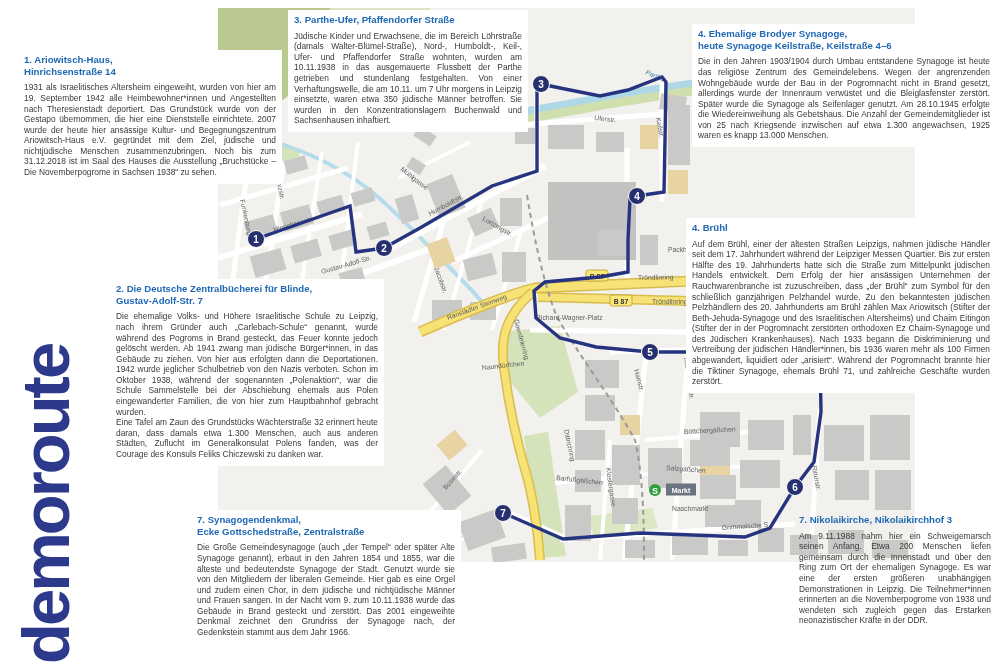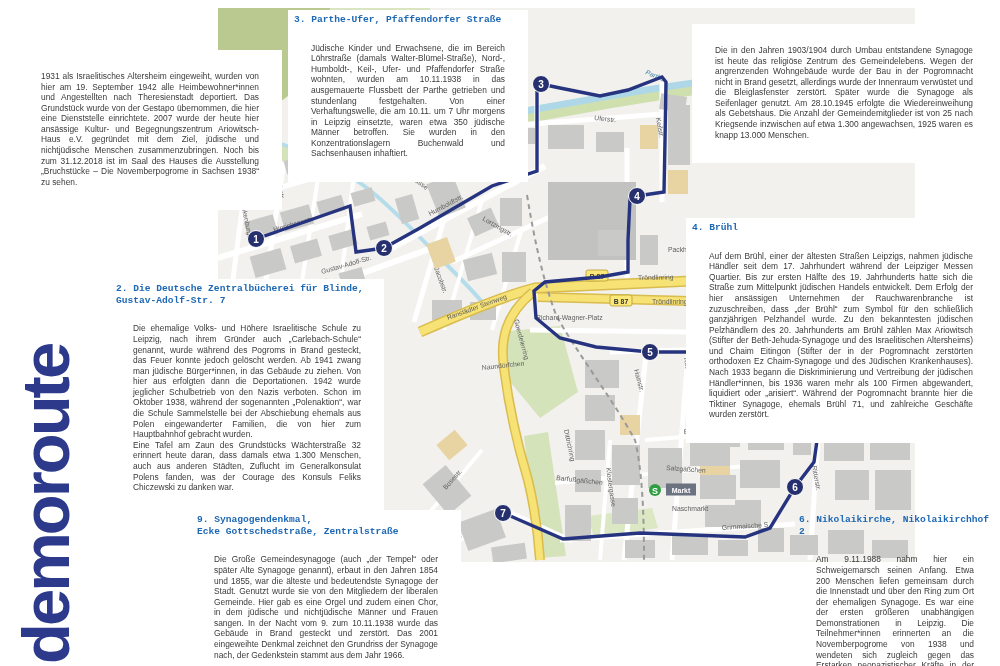--- a/index.html
+++ b/index.html
@@ -6,22 +6,22 @@
   .page{position:relative;width:1000px;height:666px;background:#ffffff;overflow:hidden;
         font-family:"Liberation Sans","DejaVu Sans",sans-serif;}
   
   .vertical-title{position:absolute;left:12px;top:272px;height:392px;
     writing-mode:vertical-rl;transform:rotate(180deg);
     font-size:67px;font-weight:bold;letter-spacing:-3px;line-height:1;
     color:#2d3a8c;user-select:none;}
   
   .card{position:absolute;background:#ffffff;padding:4px 6px 6px 6px;box-sizing:border-box;}
   .card h3{margin:0 0 5px 0;font-size:9.6px;line-height:1.22;color:#1e68b4;
-    white-space:pre-line;font-weight:bold;font-family:Liberation Mono, monospace;}
-  .card p{margin:17px;font-size:8.4px;line-height:1.26;color:#3a3a3a;text-align:justify;
+    white-space:pre-line;font-weight:bold;}
+  .card p{margin:0;font-size:8.4px;line-height:1.26;color:#3a3a3a;text-align:justify;
     white-space:pre-line;}
   #card1{left:18px;top:50px;width:264px;}
   #card2{left:110px;top:279px;width:274px;}
   #card3{left:288px;top:10px;width:240px;}
   #card4{left:692px;top:24px;width:304px;}
   #card5{left:686px;top:218px;width:310px;}
   #card6{left:793px;top:510px;width:204px;background:transparent;}
   #card7{left:191px;top:510px;width:270px;}
   svg{position:absolute;left:218px;top:8px;}
   svg text{font-family:"Liberation Sans","DejaVu Sans",sans-serif;}
@@ -247,50 +247,54 @@
           <text class="marker-num" x="795" y="490.5" text-anchor="middle">6</text>
         </g>
       <g>
           <circle cx="503" cy="513" r="8.5" fill="#26306e" stroke="#ffffff" stroke-width="1"></circle>
           <text class="marker-num" x="503" y="516.5" text-anchor="middle">7</text>
         </g>
     </g>
   </svg>
 
   <div class="card" id="card1">
+    <h3>1. Ariowitsch-Haus,
+Hinrichsenstraße 14</h3>
     <p>1931 als Israelitisches Altersheim eingeweiht, wurden von hier am 19. September 1942 alle Heimbewohner*innen und Angestellten nach Theresienstadt deportiert. Das Grundstück wurde von der Gestapo übernommen, die hier eine Dienststelle einrichtete. 2007 wurde der heute hier ansässige Kultur- und Begegnungszentrum Ariowitsch-Haus e.V. gegründet mit dem Ziel, jüdische und nichtjüdische Menschen zusammenzubringen. Noch bis zum 31.12.2018 ist im Saal des Hauses die Ausstellung „Bruchstücke – Die Novemberpogrome in Sachsen 1938“ zu sehen.</p>
   </div>
 
   <div class="card" id="card2">
     <h3>2. Die Deutsche Zentralbücherei für Blinde,
 Gustav-Adolf-Str. 7</h3>
     <p>Die ehemalige Volks- und Höhere Israelitische Schule zu Leipzig, nach ihrem Gründer auch „Carlebach-Schule“ genannt, wurde während des Pogroms in Brand gesteckt, das Feuer konnte jedoch gelöscht werden. Ab 1941 zwang man jüdische Bürger*innen, in das Gebäude zu ziehen. Von hier aus erfolgten dann die Deportationen. 1942 wurde jeglicher Schulbetrieb von den Nazis verboten. Schon im Oktober 1938, während der sogenannten „Polenaktion“, war die Schule Sammelstelle bei der Abschiebung ehemals aus Polen eingewanderter Familien, die von hier zum Hauptbahnhof gebracht wurden.
 Eine Tafel am Zaun des Grundstücks Wächterstraße 32 erinnert heute daran, dass damals etwa 1.300 Menschen, auch aus anderen Städten, Zuflucht im Generalkonsulat Polens fanden, was der Courage des Konsuls Feliks Chiczewski zu danken war.</p>
   </div>
 
   <div class="card" id="card3">
     <h3>3. Parthe-Ufer, Pfaffendorfer Straße</h3>
     <p>Jüdische Kinder und Erwachsene, die im Bereich Löhrstraße (damals Walter-Blümel-Straße), Nord-, Humboldt-, Keil-, Ufer- und Pfaffendorfer Straße wohnten, wurden am 10.11.1938 in das ausgemauerte Flussbett der Parthe getrieben und stundenlang festgehalten. Von einer Verhaftungswelle, die am 10.11. um 7 Uhr morgens in Leipzig einsetzte, waren etwa 350 jüdische Männer betroffen. Sie wurden in den Konzentrationslagern Buchenwald und Sachsenhausen inhaftiert.</p>
   </div>
 
   <div class="card" id="card4">
+    <h3>4. Ehemalige Brodyer Synagoge,
+heute Synagoge Keilstraße, Keilstraße 4–6</h3>
     <p>Die in den Jahren 1903/1904 durch Umbau entstandene Synagoge ist heute das religiöse Zentrum des Gemeindelebens. Wegen der angrenzenden Wohngebäude wurde der Bau in der Pogromnacht nicht in Brand gesetzt, allerdings wurde der Innenraum verwüstet und die Bleiglasfenster zerstört. Später wurde die Synagoge als Seifenlager genutzt. Am 28.10.1945 erfolgte die Wiedereinweihung als Gebetshaus. Die Anzahl der Gemeindemitglieder ist von 25 nach Kriegsende inzwischen auf etwa 1.300 angewachsen, 1925 waren es knapp 13.000 Menschen.</p>
   </div>
 
   <div class="card" id="card5">
     <h3>4. Brühl</h3>
     <p>Auf dem Brühl, einer der ältesten Straßen Leipzigs, nahmen jüdische Händler seit dem 17. Jahrhundert während der Leipziger Messen Quartier. Bis zur ersten Hälfte des 19. Jahrhunderts hatte sich die Straße zum Mittelpunkt jüdischen Handels entwickelt. Dem Erfolg der hier ansässigen Unternehmen der Rauchwarenbranche ist zuzuschreiben, dass „der Brühl“ zum Symbol für den schließlich ganzjährigen Pelzhandel wurde. Zu den bekanntesten jüdischen Pelzhändlern des 20. Jahrhunderts am Brühl zählen Max Ariowitsch (Stifter der Beth-Jehuda-Synagoge und des Israelitischen Altersheims) und Chaim Eitingon (Stifter der in der Pogromnacht zerstörten orthodoxen Ez Chaim-Synagoge und des Jüdischen Krankenhauses). Nach 1933 begann die Diskriminierung und Vertreibung der jüdischen Händler*innen, bis 1936 waren mehr als 100 Firmen abgewandert, liquidiert oder „arisiert“. Während der Pogromnacht brannte hier die Tiktiner Synagoge, ehemals Brühl 71, und zahlreiche Geschäfte wurden zerstört.</p>
   </div>
 
   <div class="card" id="card6">
-    <h3>6. Nikolaikirche, Nikolaikirchhof 2</h3>
+    <h3>7. Nikolaikirche, Nikolaikirchhof 3</h3>
     <p>Am 9.11.1988 nahm hier ein Schweigemarsch seinen Anfang. Etwa 200 Menschen liefen gemeinsam durch die Innenstadt und über den Ring zum Ort der ehemaligen Synagoge. Es war eine der ersten größeren unabhängigen Demonstrationen in Leipzig. Die Teilnehmer*innen erinnerten an die Novemberpogrome von 1938 und wendeten sich zugleich gegen das Erstarken neonazistischer Kräfte in der DDR.</p>
   </div>
 
   <div class="card" id="card7">
-    <h3>9. Synagogendenkmal,
+    <h3>7. Synagogendenkmal,
 Ecke Gottschedstraße, Zentralstraße</h3>
     <p>Die Große Gemeindesynagoge (auch „der Tempel“ oder später Alte Synagoge genannt), erbaut in den Jahren 1854 und 1855, war die älteste und bedeutendste Synagoge der Stadt. Genutzt wurde sie von den Mitgliedern der liberalen Gemeinde. Hier gab es eine Orgel und zudem einen Chor, in dem jüdische und nichtjüdische Männer und Frauen sangen. In der Nacht vom 9. zum 10.11.1938 wurde das Gebäude in Brand gesteckt und zerstört. Das 2001 eingeweihte Denkmal zeichnet den Grundriss der Synagoge nach, der Gedenkstein stammt aus dem Jahr 1966.</p>
   </div>
 
   <div class="vertical-title">demoroute</div>
 
 </div>
 
 </body></html>

